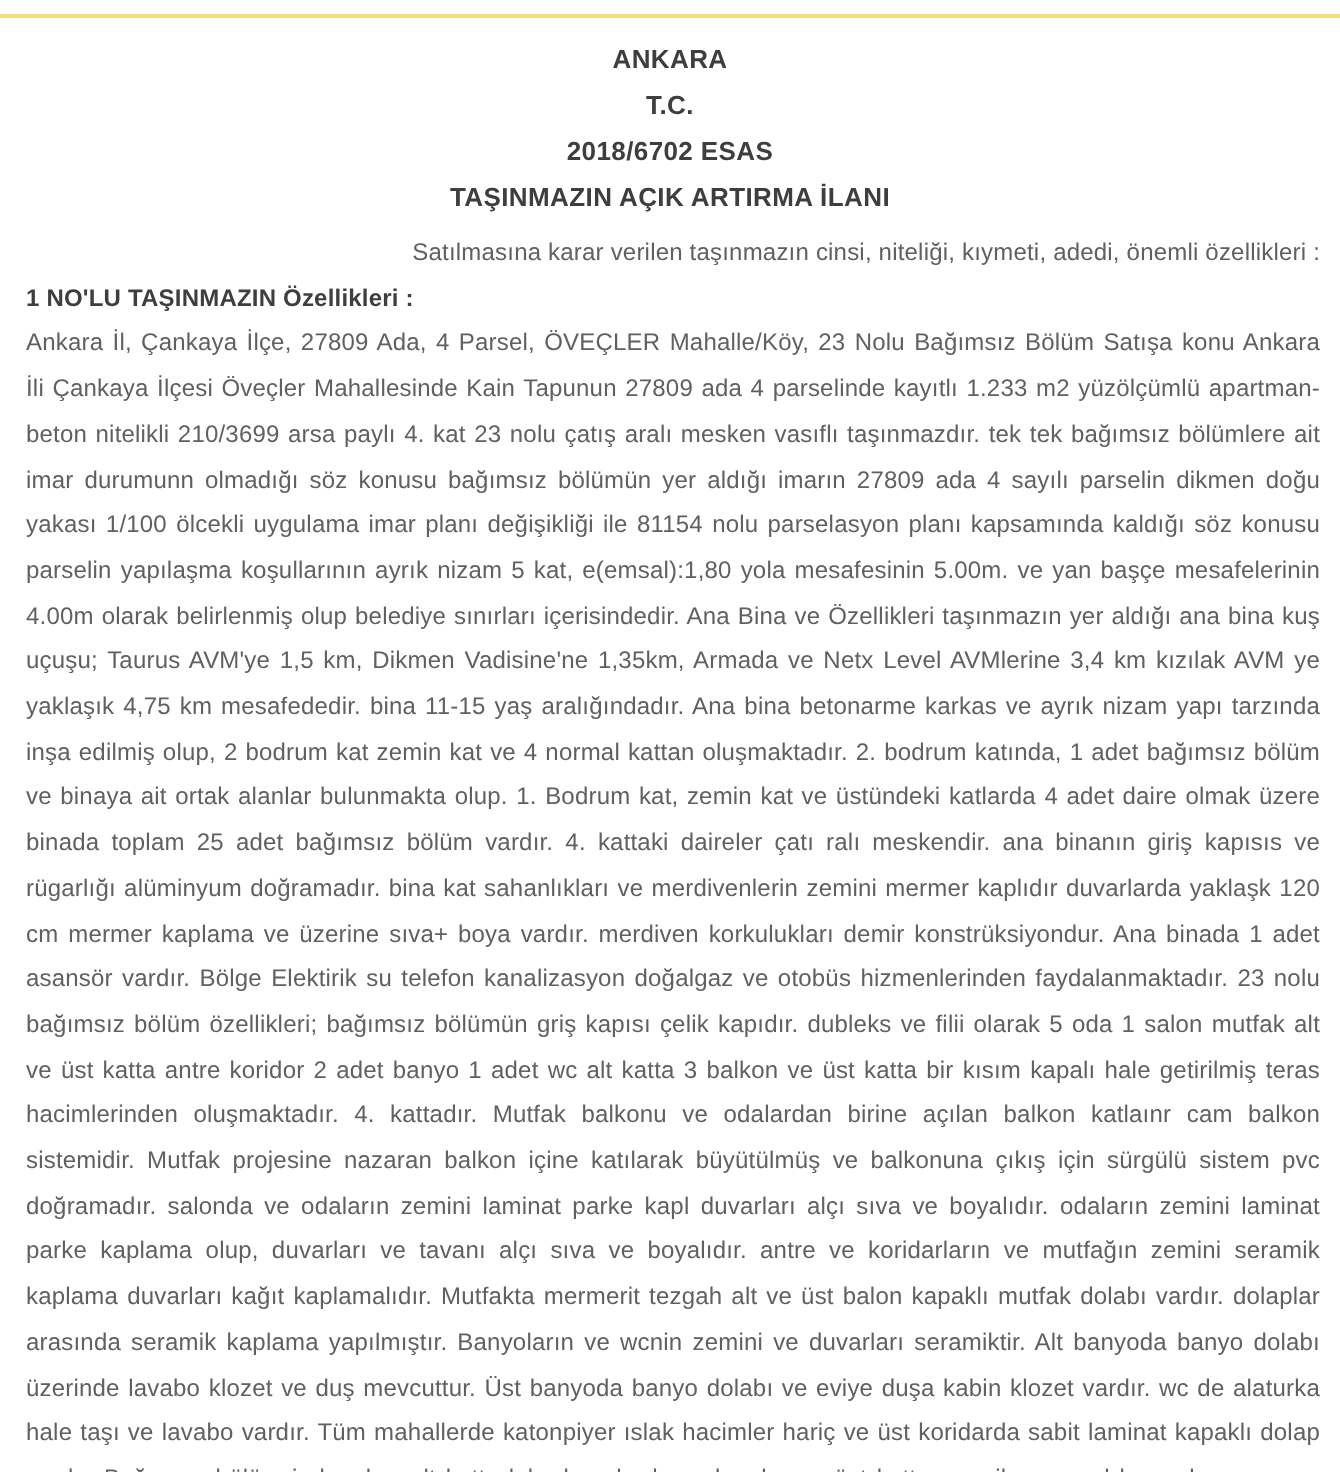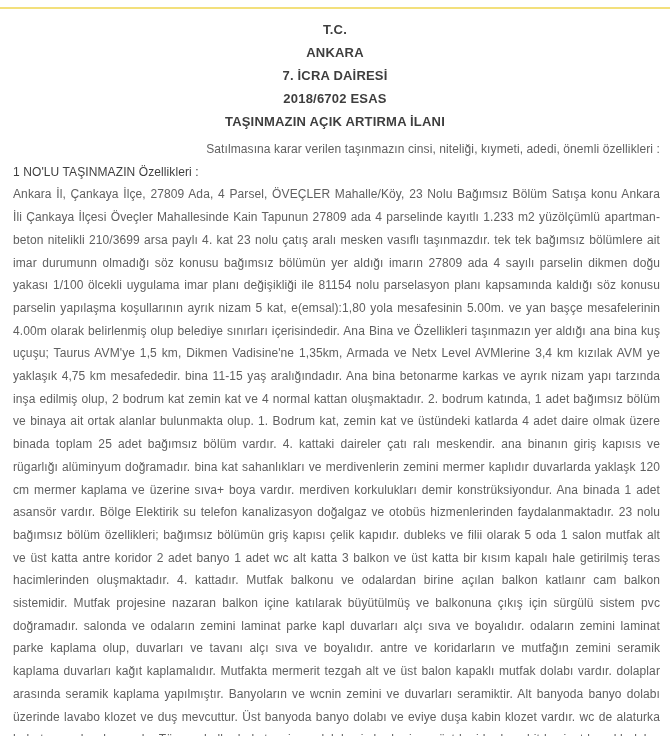--- a/index.html
+++ b/index.html
@@ -37,41 +37,40 @@
     padding: 0 10px 0 13px;
     color: #606060;
     font-size: 12px;
     line-height: 22.7px;
     letter-spacing: 0.1px;
   }
   .intro-line {
     text-align: right;
   }
   .section-heading {
-    font-weight: normal;
+    font-weight: bold;
     color: #3e3e3e;
     text-align: left;
   }
   .paragraph {
     text-align: justify;
     text-align-last: justify;
     word-spacing: 0.5px;
   }
 </style>
 </head>
 <body>
 
 <div class="page">
 
   <div class="top-rule" style="background: rgb(243, 224, 124);"></div>
 
   <div class="doc-header" style="color: rgb(62, 62, 62);">
+    <div class="hline">ANKARA</div>
     <div class="hline">T.C.</div>
-    <div class="hline">ANKARA</div>
-    <div class="hline">7. İCRA DAİRESİ</div>
     <div class="hline">2018/6702 ESAS</div>
     <div class="hline">TAŞINMAZIN AÇIK ARTIRMA İLANI</div>
   </div>
 
   <div class="doc-body" style="color: rgb(96, 96, 96);">
     <div class="intro-line">Satılmasına karar verilen taşınmazın cinsi, niteliği, kıymeti, adedi, önemli özellikleri :</div>
     <div class="section-heading">1 NO'LU TAŞINMAZIN Özellikleri :</div>
     <div class="paragraph">Ankara İl, Çankaya İlçe, 27809 Ada, 4 Parsel, ÖVEÇLER Mahalle/Köy, 23 Nolu Bağımsız Bölüm Satışa konu Ankara İli Çankaya İlçesi Öveçler Mahallesinde Kain Tapunun 27809 ada 4 parselinde kayıtlı 1.233 m2 yüzölçümlü apartman-beton nitelikli 210/3699 arsa paylı 4. kat 23 nolu çatış aralı mesken vasıflı taşınmazdır. tek tek bağımsız bölümlere ait imar durumunn olmadığı söz konusu bağımsız bölümün yer aldığı imarın 27809 ada 4 sayılı parselin dikmen doğu yakası 1/100 ölcekli uygulama imar planı değişikliği ile 81154 nolu parselasyon planı kapsamında kaldığı söz konusu parselin yapılaşma koşullarının ayrık nizam 5 kat, e(emsal):1,80 yola mesafesinin 5.00m. ve yan başçe mesafelerinin 4.00m olarak belirlenmiş olup belediye sınırları içerisindedir. Ana Bina ve Özellikleri taşınmazın yer aldığı ana bina kuş uçuşu; Taurus AVM'ye 1,5 km, Dikmen Vadisine'ne 1,35km, Armada ve Netx Level AVMlerine 3,4 km kızılak AVM ye yaklaşık 4,75 km mesafededir. bina 11-15 yaş aralığındadır. Ana bina betonarme karkas ve ayrık nizam yapı tarzında inşa edilmiş olup, 2 bodrum kat zemin kat ve 4 normal kattan oluşmaktadır. 2. bodrum katında, 1 adet bağımsız bölüm ve binaya ait ortak alanlar bulunmakta olup. 1. Bodrum kat, zemin kat ve üstündeki katlarda 4 adet daire olmak üzere binada toplam 25 adet bağımsız bölüm vardır. 4. kattaki daireler çatı ralı meskendir. ana binanın giriş kapısıs ve rügarlığı alüminyum doğramadır. bina kat sahanlıkları ve merdivenlerin zemini mermer kaplıdır duvarlarda yaklaşk 120 cm mermer kaplama ve üzerine sıva+ boya vardır. merdiven korkulukları demir konstrüksiyondur. Ana binada 1 adet asansör vardır. Bölge Elektirik su telefon kanalizasyon doğalgaz ve otobüs hizmenlerinden faydalanmaktadır. 23 nolu bağımsız bölüm özellikleri; bağımsız bölümün griş kapısı çelik kapıdır. dubleks ve filii olarak 5 oda 1 salon mutfak alt ve üst katta antre koridor 2 adet banyo 1 adet wc alt katta 3 balkon ve üst katta bir kısım kapalı hale getirilmiş teras hacimlerinden oluşmaktadır. 4. kattadır. Mutfak balkonu ve odalardan birine açılan balkon katlaınr cam balkon sistemidir. Mutfak projesine nazaran balkon içine katılarak büyütülmüş ve balkonuna çıkış için sürgülü sistem pvc doğramadır. salonda ve odaların zemini laminat parke kapl duvarları alçı sıva ve boyalıdır. odaların zemini laminat parke kaplama olup, duvarları ve tavanı alçı sıva ve boyalıdır. antre ve koridarların ve mutfağın zemini seramik kaplama duvarları kağıt kaplamalıdır. Mutfakta mermerit tezgah alt ve üst balon kapaklı mutfak dolabı vardır. dolaplar arasında seramik kaplama yapılmıştır. Banyoların ve wcnin zemini ve duvarları seramiktir. Alt banyoda banyo dolabı üzerinde lavabo klozet ve duş mevcuttur. Üst banyoda banyo dolabı ve eviye duşa kabin klozet vardır. wc de alaturka hale taşı ve lavabo vardır. Tüm mahallerde katonpiyer ıslak hacimler hariç ve üst koridarda sabit laminat kapaklı dolap vardır. Bağımsız bölüm iç kapıları alt katta lake boyalı ahşap kapılar ve üst katta amerikan panel kapı olup pencere doğramaları ahşap ve ısıcamlıdır. Terasın 37 m2 lik bir bülüm kapalı hale getirilmism.23</div>
   </div>
 

